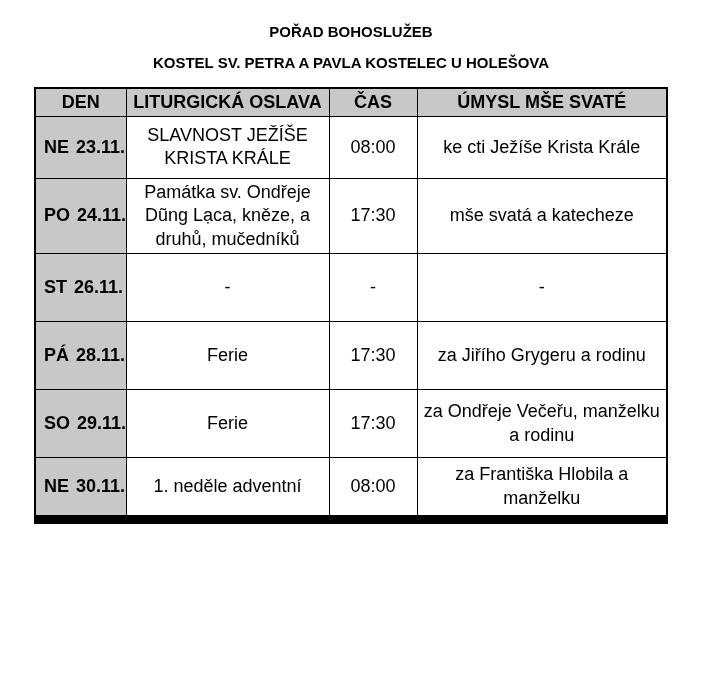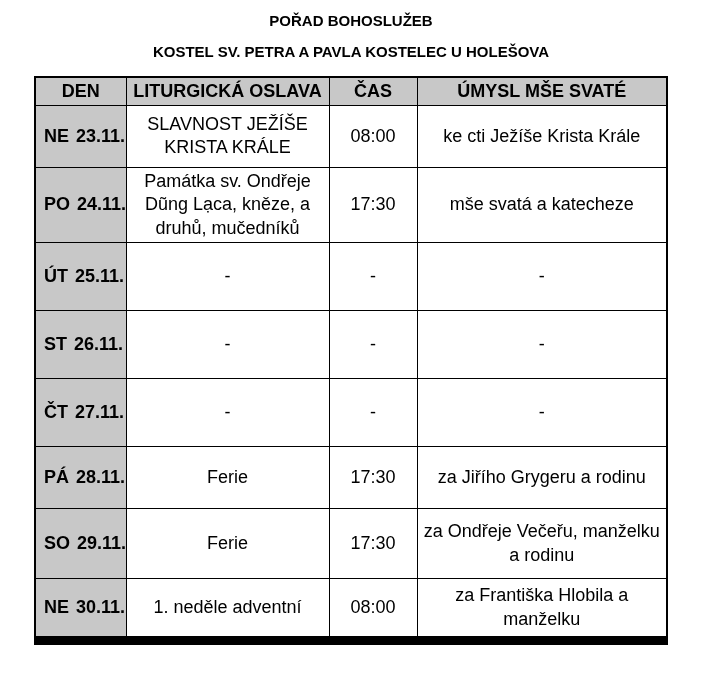--- a/index.html
+++ b/index.html
@@ -8,21 +8,21 @@
     padding: 0;
     background: #ffffff;
     color: #000000;
     font-family: "Liberation Sans", sans-serif;
   }
   body {
     width: 702px;
     height: 679px;
     overflow: hidden;
   }
-  .page { padding-top: 12px; }
+  .page { padding-top: 23px; }
 
   .title {
     text-align: center;
     font-weight: bold;
     font-size: 15px;
     line-height: 1.25;
   }
   .subtitle {
     text-align: center;
     font-weight: bold;
@@ -124,44 +124,22 @@
             <span>24.11.</span>
           </div>
         </td>
         <td>Památka sv. Ondřeje Dũng Lạca, kněze, a druhů, mučedníků</td>
         <td>17:30</td>
         <td>mše svatá a katecheze</td>
       </tr>
       <tr>
         <td class="day-cell">
           <div class="day-wrap">
-            <span>ÚT</span>
-            <span>25.11.</span>
-          </div>
-        </td>
-        <td>-</td>
-        <td>-</td>
-        <td>-</td>
-      </tr>
-      <tr>
-        <td class="day-cell">
-          <div class="day-wrap">
             <span>ST</span>
             <span>26.11.</span>
-          </div>
-        </td>
-        <td>-</td>
-        <td>-</td>
-        <td>-</td>
-      </tr>
-      <tr>
-        <td class="day-cell">
-          <div class="day-wrap">
-            <span>ČT</span>
-            <span>27.11.</span>
           </div>
         </td>
         <td>-</td>
         <td>-</td>
         <td>-</td>
       </tr>
       <tr>
         <td class="day-cell">
           <div class="day-wrap">
             <span>PÁ</span>

